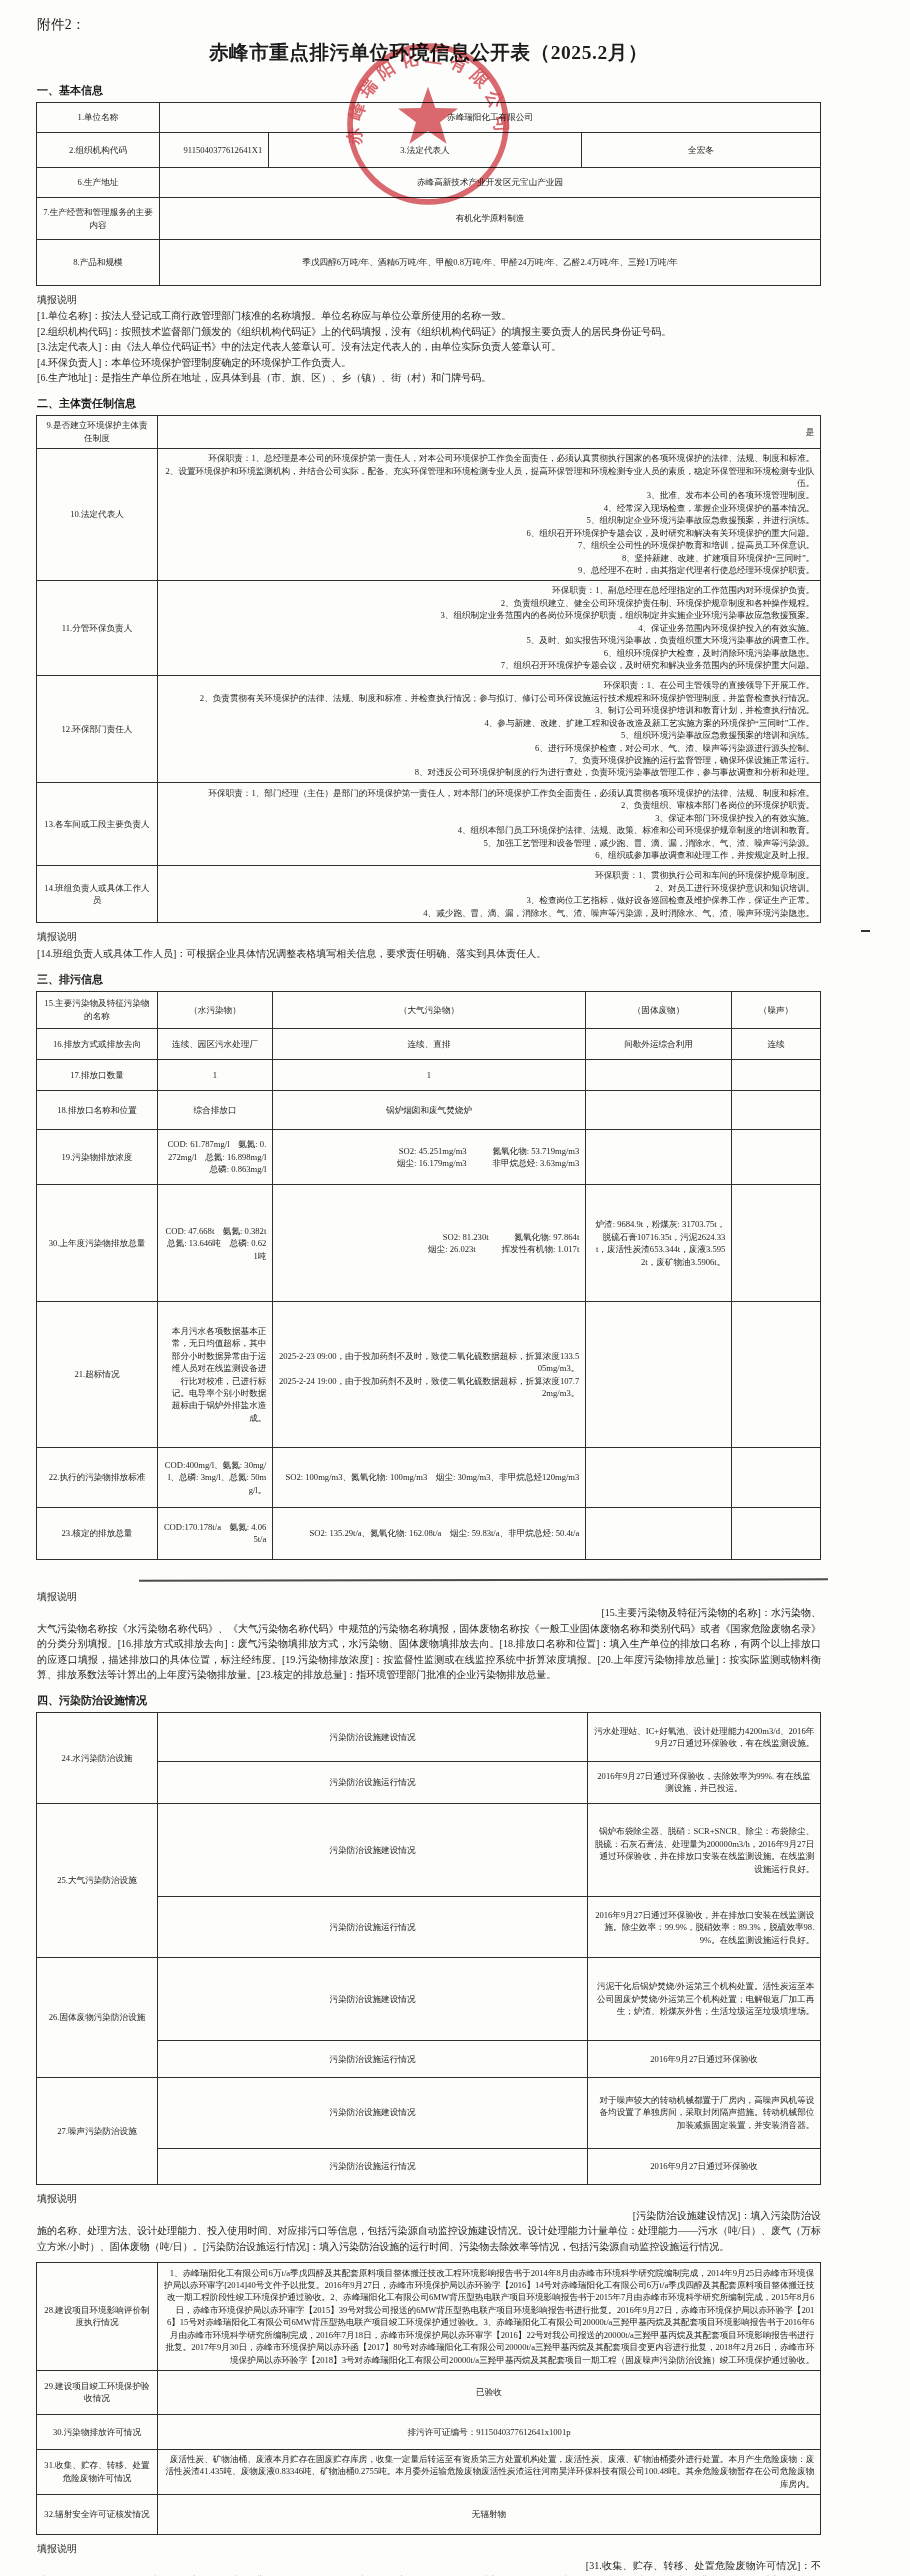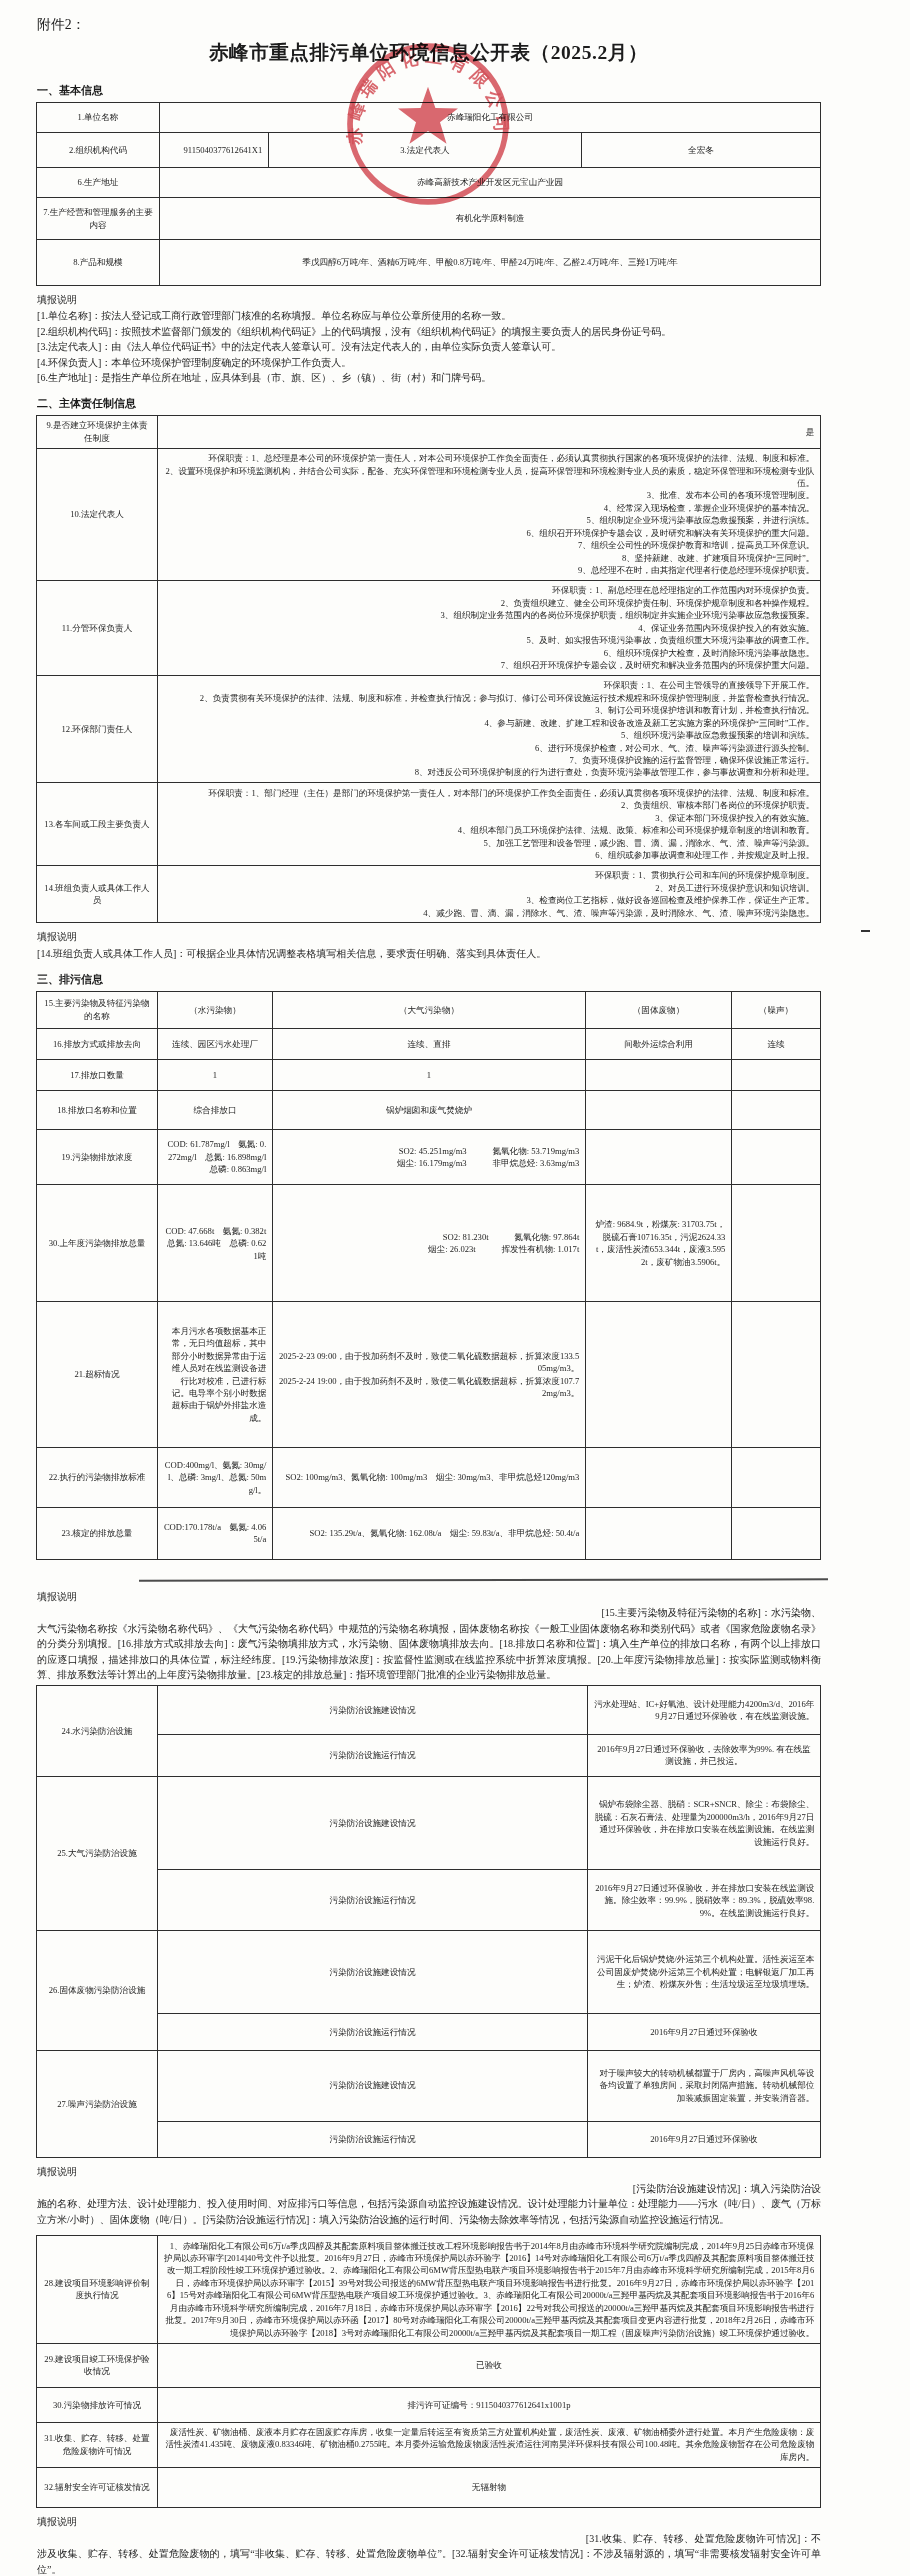--- a/index.html
+++ b/index.html
@@ -231,20 +231,21 @@
   </tbody>
     </table>
 
   <div class="page-divider"></div>
 
   <div class="notes">
     <div class="nt">填报说明</div>
     <p class="ind72">[15.主要污染物及特征污染物的名称]：水污染物、大气污染物名称按《水污染物名称代码》、《大气污染物名称代码》中规范的污染物名称填报，固体废物名称按《一般工业固体废物名称和类别代码》或者《国家危险废物名录》的分类分别填报。[16.排放方式或排放去向]：废气污染物填排放方式，水污染物、固体废物填排放去向。[18.排放口名称和位置]：填入生产单位的排放口名称，有两个以上排放口的应逐口填报，描述排放口的具体位置，标注经纬度。[19.污染物排放浓度]：按监督性监测或在线监控系统中折算浓度填报。[20.上年度污染物排放总量]：按实际监测或物料衡算、排放系数法等计算出的上年度污染物排放量。[23.核定的排放总量]：指环境管理部门批准的企业污染物排放总量。</p>
   </div>
 
+  <div class="sec-head">四、污染防治设施情况</div>
   <table class="t">
     <colgroup>
         <col style="width:121px">
         <col style="width:430px">
         <col>
       </colgroup>
     <tbody>
         <tr>
       <td class="lab" rowspan="2">24.水污染防治设施</td>
       <td class="c" style="height:41px">污染防治设施建设情况</td>

